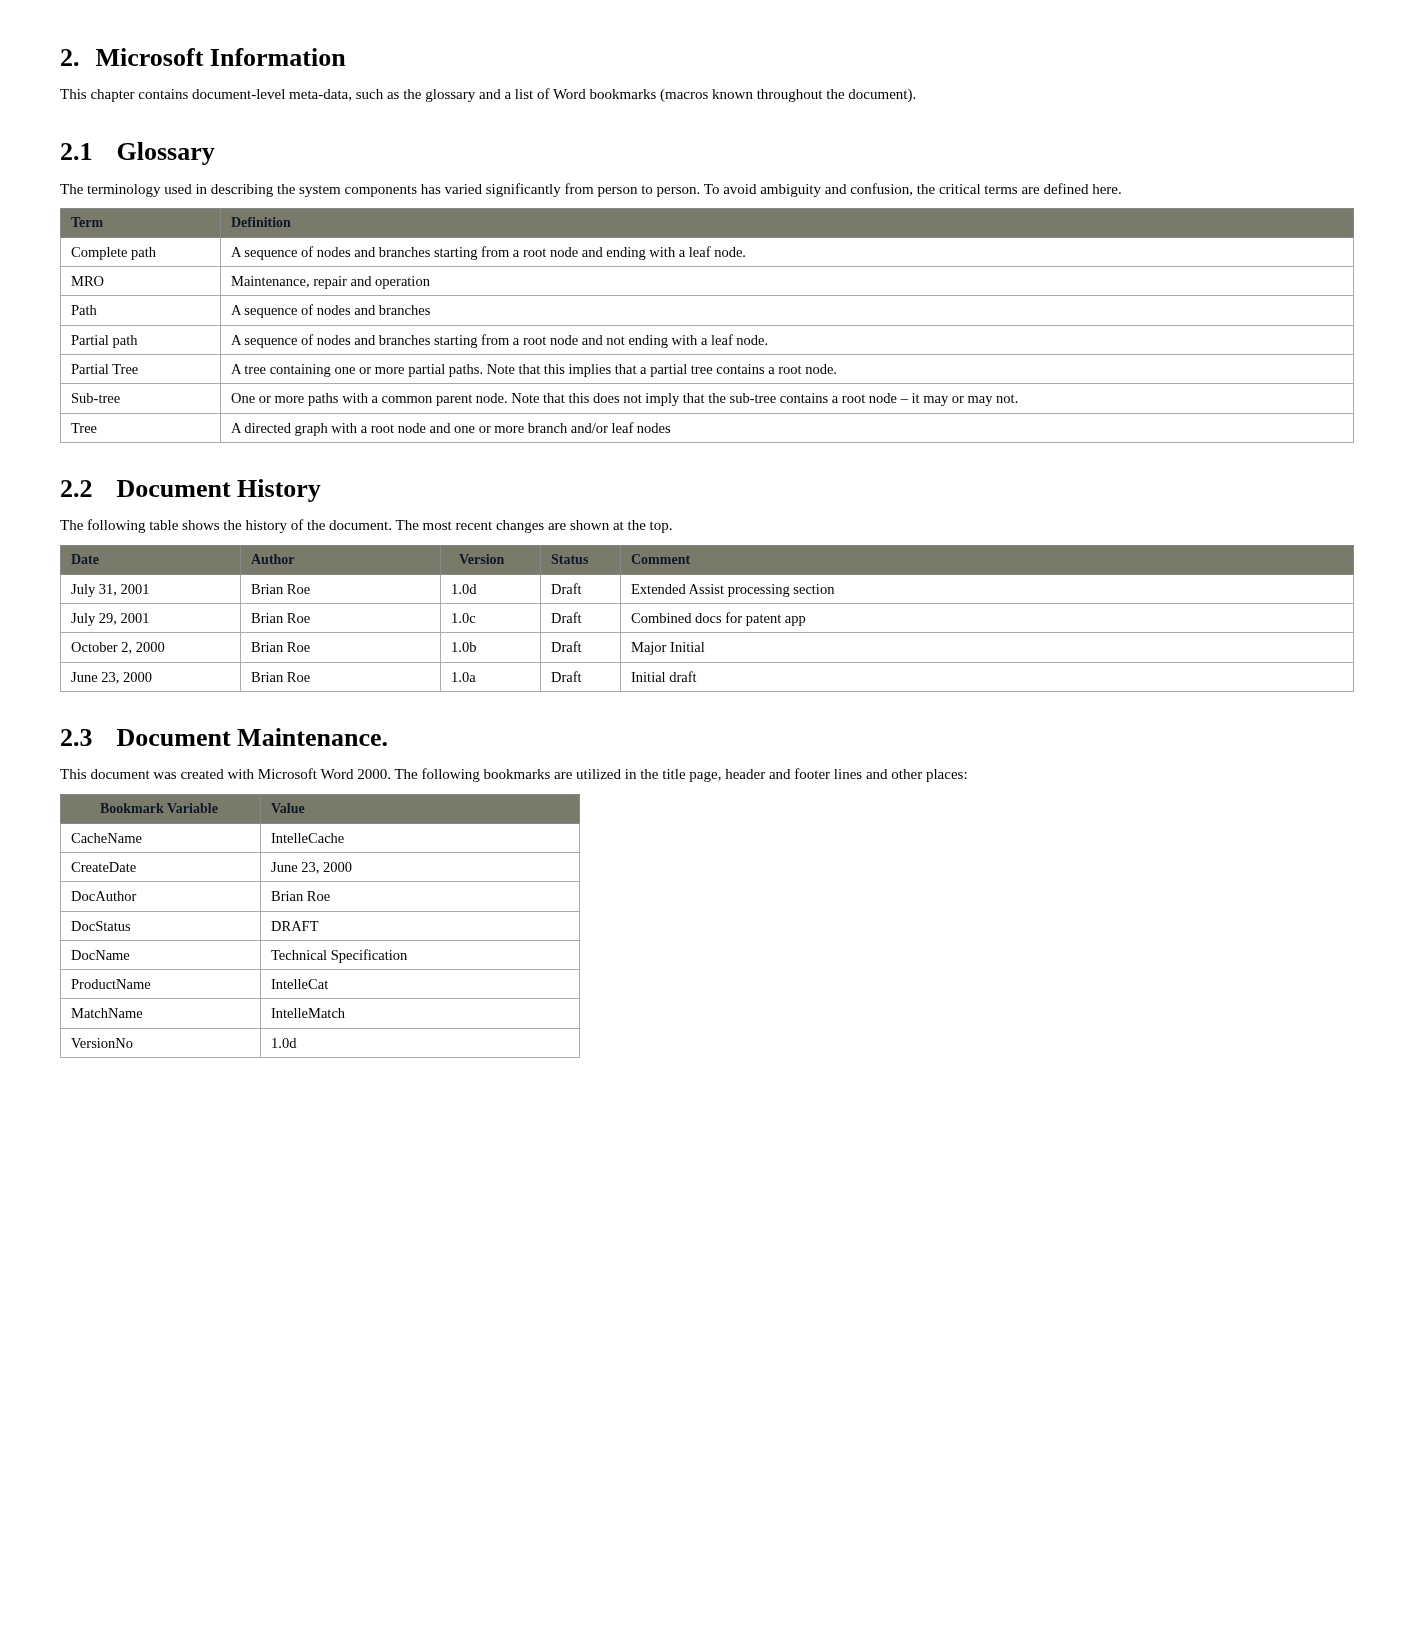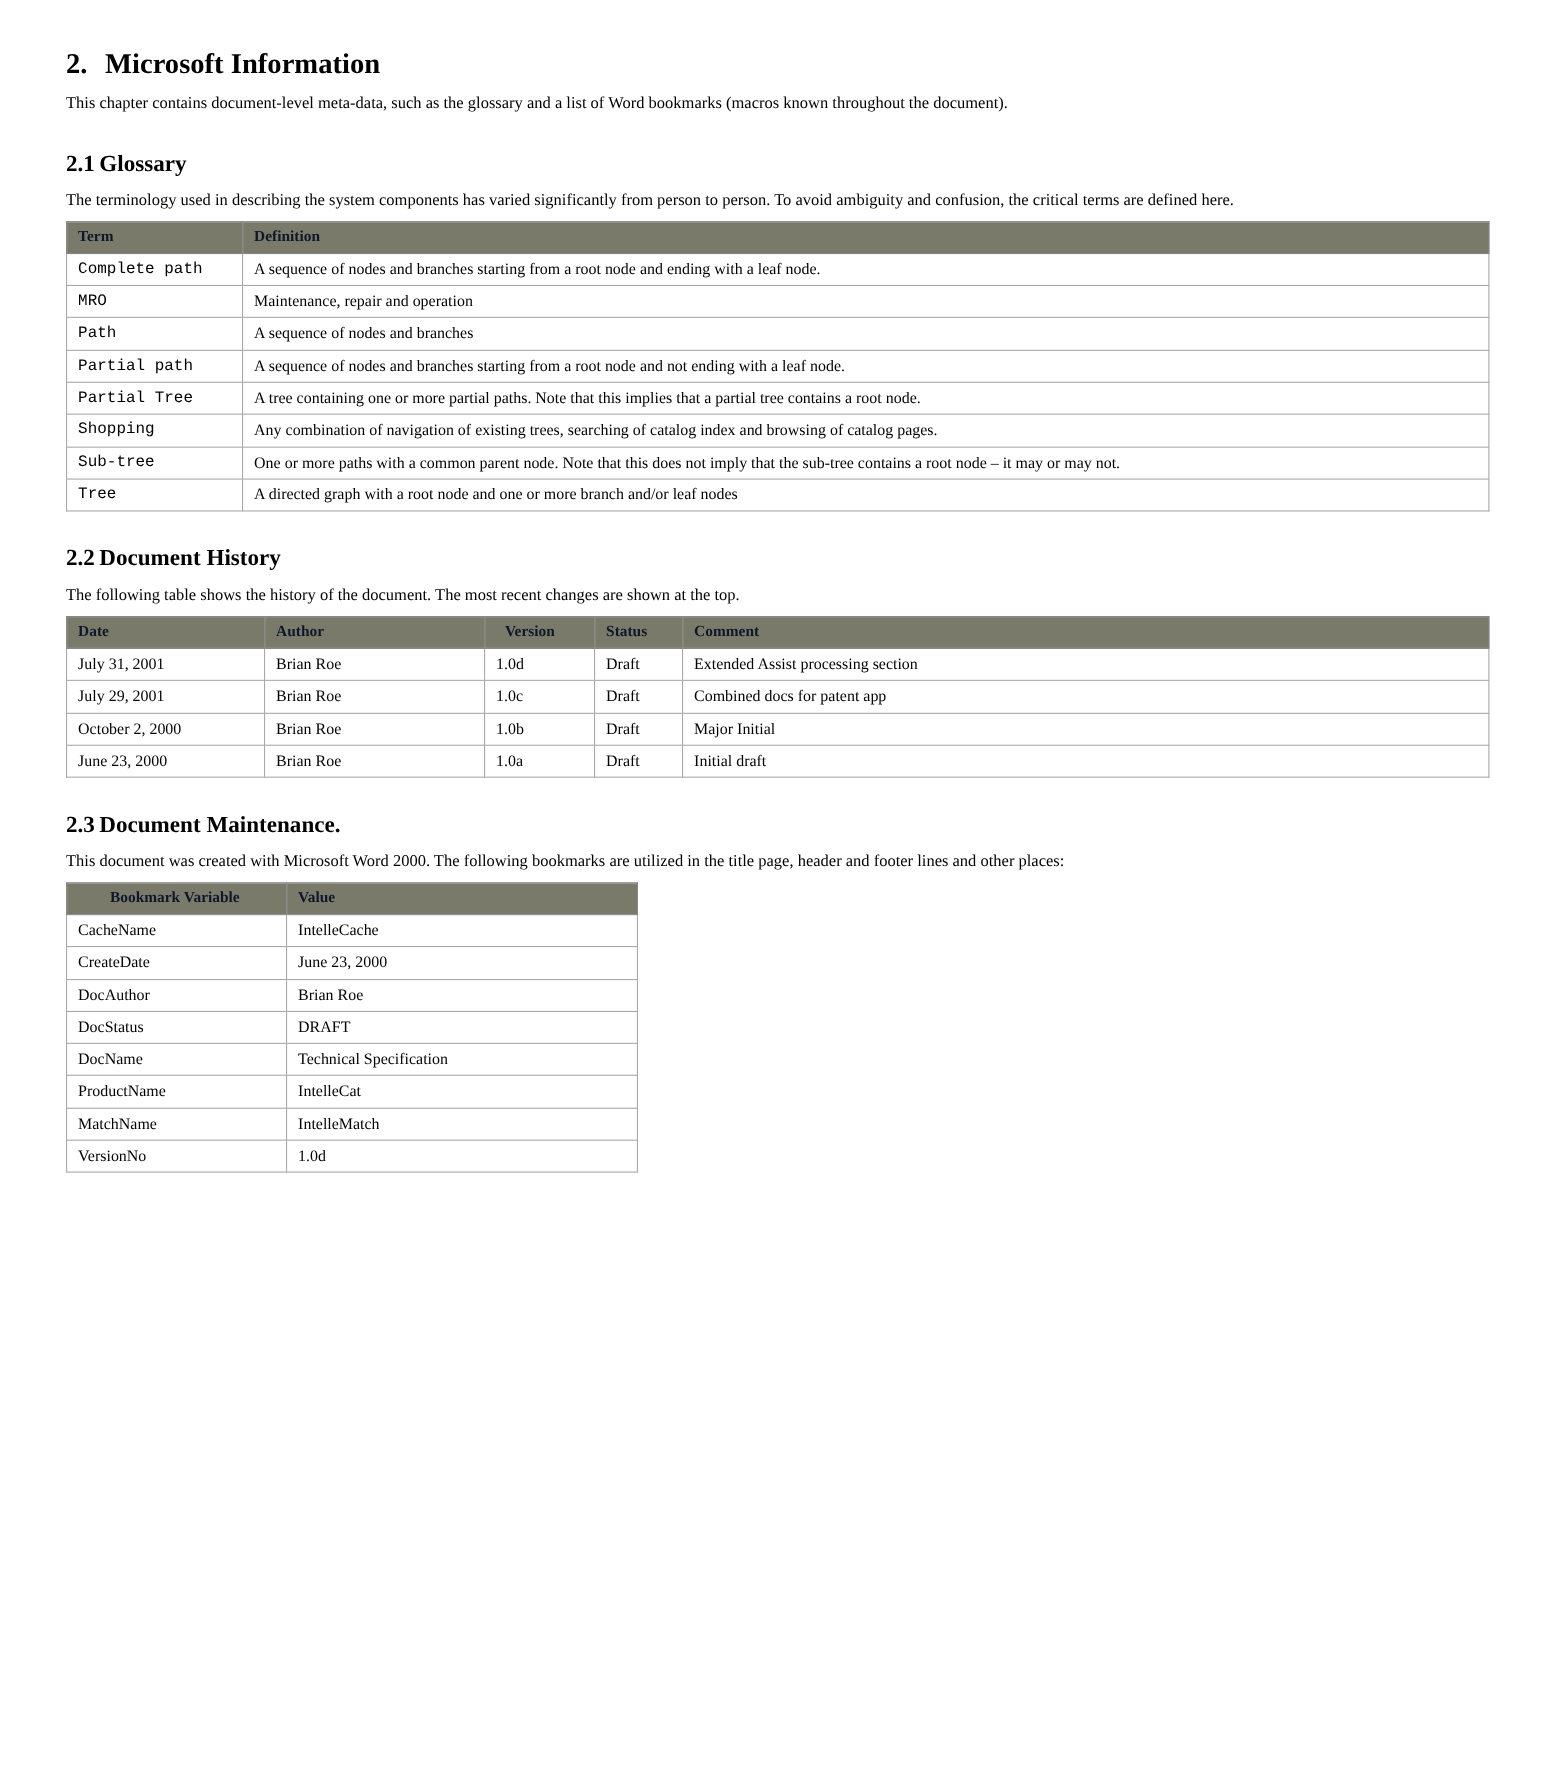--- a/index.html
+++ b/index.html
@@ -13,26 +13,26 @@
       line-height: 1.4;
     }
     h1.chapter-title {
       font-size: 26px;
       font-weight: bold;
       margin-bottom: 8px;
       display: flex;
       gap: 16px;
     }
     h2.section-title {
-      font-size: 21px;
+      font-size: 26px;
       font-weight: bold;
       margin-top: 28px;
       margin-bottom: 8px;
       display: flex;
-      gap: 4px;
+      gap: 24px;
     }
     p.body-text {
       margin-bottom: 8px;
       line-height: 1.45;
     }
     table {
       border-collapse: collapse;
       width: 100%;
       margin-top: 8px;
       margin-bottom: 16px;
@@ -45,21 +45,21 @@
       font-size: 14px;
       border: 1px solid #888;
     }
     table td {
       padding: 4px 10px;
       border: 1px solid #aaa;
       vertical-align: top;
       font-size: 14.5px;
     }
     .glossary-table th:first-child { width: 160px; }
-    .glossary-table td:first-child { width: 160px; font-weight: normal; font-family: Liberation Mono, monospace; }
+    .glossary-table td:first-child { width: 160px; font-weight: normal; }
     .history-table th:nth-child(1) { width: 180px; }
     .history-table th:nth-child(2) { width: 200px; }
     .history-table th:nth-child(3) { width: 100px; padding-left: 18px; }
     .history-table th:nth-child(4) { width: 80px; }
     .bookmark-table { width: 520px; }
     .bookmark-table th:first-child { width: 200px; padding-left: 39px; }
     .section-block { margin-bottom: 10px; }
   </style>
 </head>
 <body>
@@ -99,24 +99,20 @@
     <td>Path</td>
     <td>A sequence of nodes and branches</td>
   </tr>
         <tr>
     <td>Partial path</td>
     <td>A sequence of nodes and branches starting from a root node and not ending with a leaf node.</td>
   </tr>
         <tr>
     <td>Partial Tree</td>
     <td>A tree containing one or more partial paths.  Note that this implies that a partial tree contains a root node.</td>
-  </tr>
-        <tr>
-    <td>Shopping</td>
-    <td>Any combination of navigation of existing trees, searching of catalog index and browsing of catalog pages.</td>
   </tr>
         <tr>
     <td>Sub-tree</td>
     <td>One or more paths with a common parent node.  Note that this does not imply that the sub-tree contains a root node – it may or may not.</td>
   </tr>
         <tr>
     <td>Tree</td>
     <td>A directed graph with a root node and one or more branch and/or leaf nodes</td>
   </tr>
       </tbody>

